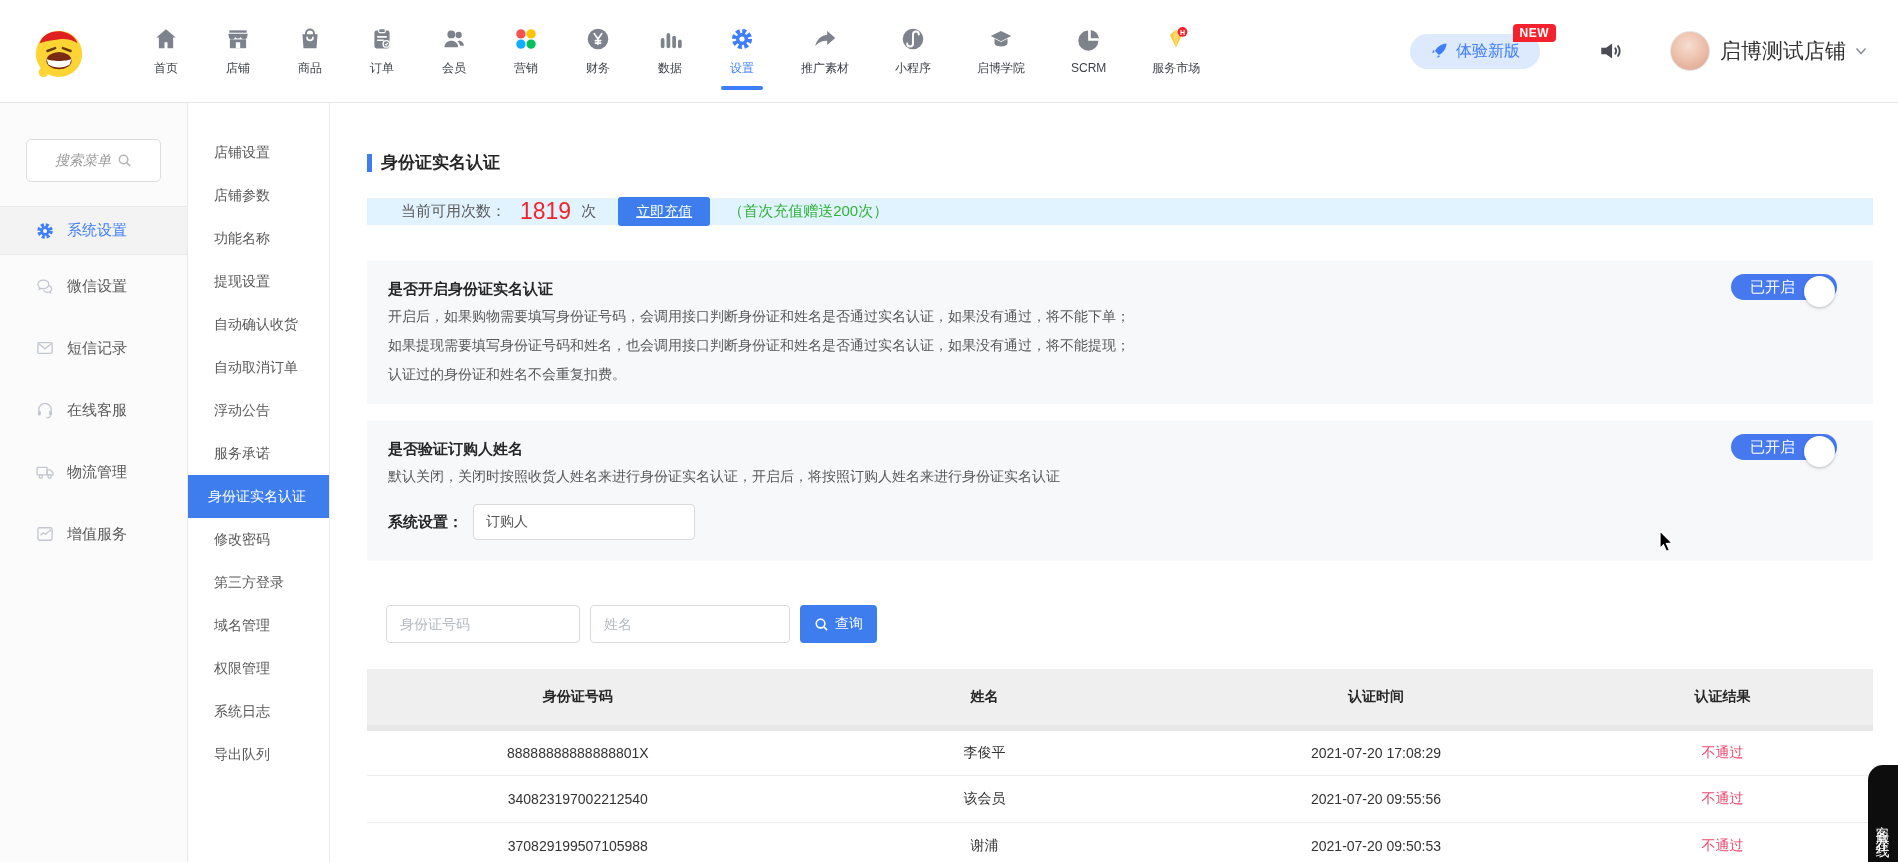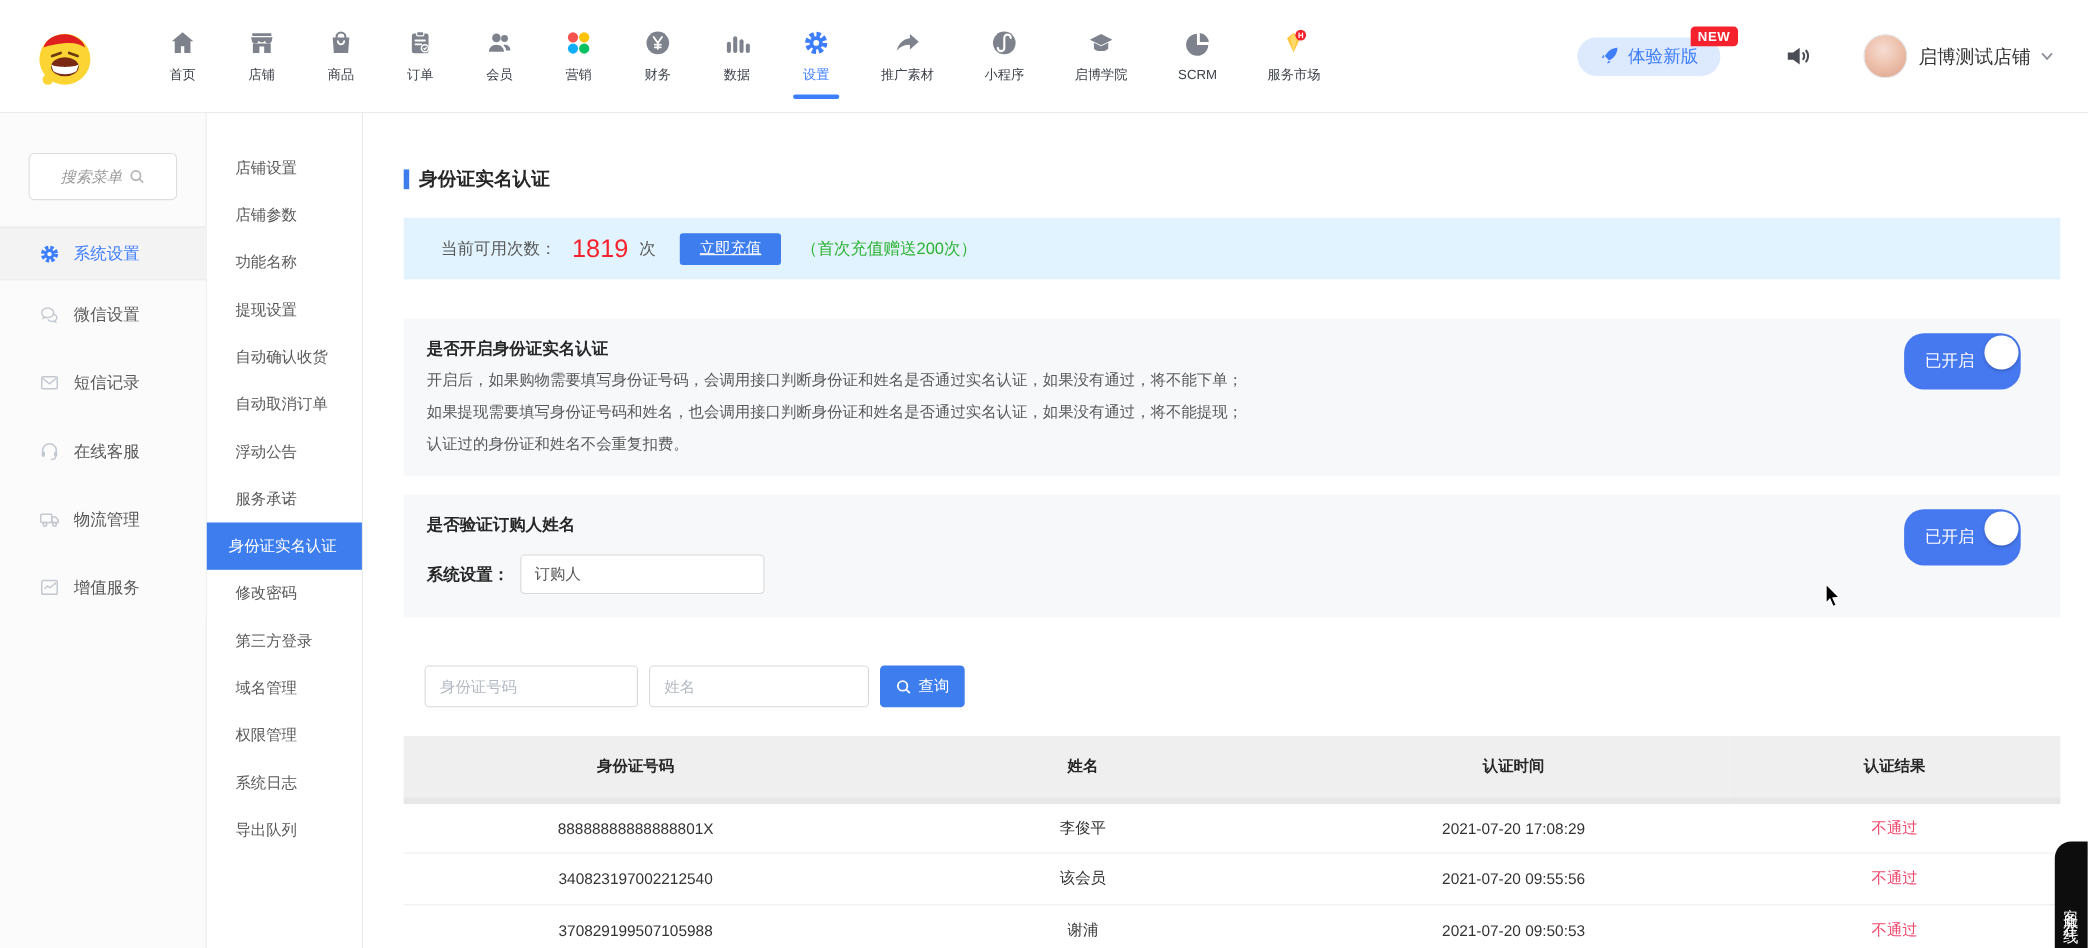--- a/index.html
+++ b/index.html
@@ -14,52 +14,52 @@
   .nav-item .nicon { width:26px; height:26px; margin-bottom:8px; }
   .nav-item .nlabel { font-size:12px; color:#3a3f47; white-space:nowrap; }
   .nav-item.active .nlabel { color:#3d7eff; }
   .nav-item.active::after { content:""; position:absolute; bottom:12px; left:50%; transform:translateX(-50%); width:42px; height:4px; background:#3d7eff; border-radius:2px; }
   .nav-right { margin-left:auto; display:flex; align-items:center; }
   .exp-pill { position:relative; background:#dde9fd; color:#3f7dfa; border-radius:18px; height:35px; display:flex; align-items:center; padding:0 20px; font-size:16px; cursor:pointer; }
   .exp-pill .rocket { width:18px; height:18px; margin-right:8px; }
   .new-badge { position:absolute; top:-10px; right:-16px; background:#f5222d; color:#fff; font-size:12px; font-weight:bold; padding:2px 7px; border-radius:4px 4px 4px 0; letter-spacing:.5px; }
   .speaker { width:26px; height:26px; margin-left:58px; cursor:pointer; }
   .avatar { width:40px; height:40px; border-radius:50%; margin-left:46px; background:radial-gradient(circle at 45% 35%, #f6ddd2 0%, #eec2ae 45%, #dba088 100%); border:1px solid #e4e4e4; }
-  .store-name { font-size:17px; color:#333; margin-left:10px; }
+  .store-name { font-size:21px; color:#333; margin-left:10px; }
   .chev { width:14px; height:14px; margin-left:8px; }
 
   
   .page-body { display:flex; height:759px; }
   .sidebar1 { width:188px; flex:none; background:#fbfbfb; border-right:1px solid #e9e9e9; }
   .menu-search { margin:36px 26px 24px 26px; height:43px; border:1px solid #ddd; border-radius:5px; background:#fff; display:flex; align-items:center; justify-content:center; color:#999; font-size:14px; cursor:text;font-style:italic; }
   .menu-search .mag { width:15px; height:15px; margin-left:6px; opacity:.55; }
   .sb1-item { height:62px; display:flex; align-items:center; padding-left:35px; font-size:15px; color:#595959; cursor:pointer; background:#fbfbfb; }
   .sb1-item .sicon { width:20px; height:20px; margin-right:12px; flex:none; }
   .sb1-item.active { background:#f3f3f3; border-top:1px solid #e9e9e9; border-bottom:1px solid #e9e9e9; color:#3d7eff; height:49px; }
   .sidebar2 { width:142px; flex:none; background:#fff; border-right:1px solid #e9e9e9; padding-top:28px; }
   .sb2-item { height:43px; display:flex; align-items:center; padding-left:26px; font-size:14px; color:#595959; cursor:pointer; white-space:nowrap; }
   .sb2-item.active { background:#3d7dee; color:#fff; padding-left:20px; }
 
   .content { flex:1; background:#fff; padding:0 25px 0 37px; overflow:hidden; }
   .page-title { margin-top:48px; display:flex; align-items:center; }
   .page-title .tbar { width:5px; height:18px; background:#3d7dee; margin-right:9px; }
   .page-title .ttext { font-size:17px; font-weight:bold; color:#262626; }
 
-  .quota-bar { margin-top:24px; height:56px; background:#e1f3fe; display:flex; align-items:center; padding:0 34px; }
+  .quota-bar { margin-top:24px; height:27px; background:#e1f3fe; display:flex; align-items:center; padding:0 34px; }
   .quota-label { font-size:15px; color:#595959; }
   .quota-value { font-size:23px; color:#f5222d; margin:0 10px 0 14px; }
   .quota-unit { font-size:15px; color:#595959; }
   .recharge-btn { margin-left:22px; background:#3d7dee; color:#fff; border:none; border-radius:3px; height:29px; padding:0 18px; font-size:14px; cursor:pointer; font-family:inherit;text-decoration:underline; }
   .quota-note { margin-left:18px; font-size:15px; color:#2fb335; }
 
   .setting-block { margin-top:36px; background:#f7f8fa; padding:15px 230px 15px 21px; position:relative; }
   .setting-block.second { margin-top:17px; }
   .sb-title { font-size:15px; font-weight:bold; color:#262626; line-height:26px; }
   .sb-line { font-size:14px; color:#595959; line-height:29px; }
-  .toggle { position:absolute; right:36px; top:13px; width:106px; height:51px; background:#4678f0; border-radius:18px; display:flex; align-items:center; cursor:pointer; }
+  .toggle { position:absolute; right:36px; top:13px; width:106px; height:26px; background:#4678f0; border-radius:18px; display:flex; align-items:center; cursor:pointer; }
   .toggle .tg-label { color:#fff; font-size:15px; margin-left:19px; }
   .toggle .knob { position:absolute; right:2px; top:2px; width:31px; height:31px; background:#fff; border-radius:50%; box-shadow:0 1px 3px rgba(0,0,0,.25); }
   .field-row { display:flex; align-items:center; margin-top:13px; margin-bottom:6px; }
   .field-label { font-size:15px; font-weight:bold; color:#262626; margin-right:10px; }
   .field-input { width:222px; height:36px; border:1px solid #d9d9d9; border-radius:4px; padding:0 12px; font-size:14px; color:#555; font-family:inherit; background:#fff; }
 
   .search-row { margin-top:44px; display:flex; align-items:center; }
   .s-input { height:38px; border:1px solid #d9d9d9; border-radius:4px; padding:0 13px; font-size:14px; color:#333; font-family:inherit; background:#fff; }
   .s-input::placeholder, .field-input::placeholder { color:#b4bac3; }
   .s-input.id { width:194px; margin-left:19px; }
@@ -325,20 +325,21 @@
       <div class="sb-line">如果提现需要填写身份证号码和姓名，也会调用接口判断身份证和姓名是否通过实名认证，如果没有通过，将不能提现；</div>
       <div class="sb-line">认证过的身份证和姓名不会重复扣费。</div>
       <div class="toggle">
         <span class="tg-label">已开启</span>
         <span class="knob"></span>
       </div>
     </section>
 
     <section class="setting-block second">
       <div class="sb-title">是否验证订购人姓名</div>
+      <div class="sb-line">默认关闭，关闭时按照收货人姓名来进行身份证实名认证，开启后，将按照订购人姓名来进行身份证实名认证</div>
       <div class="field-row">
         <span class="field-label">系统设置：</span>
         <input class="field-input" value="订购人" style="">
       </div>
       <div class="toggle">
         <span class="tg-label">已开启</span>
         <span class="knob"></span>
       </div>
     </section>
 

